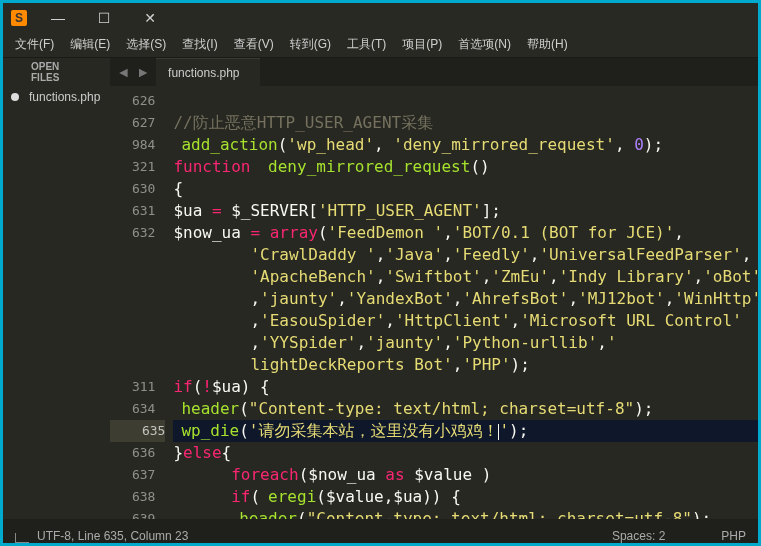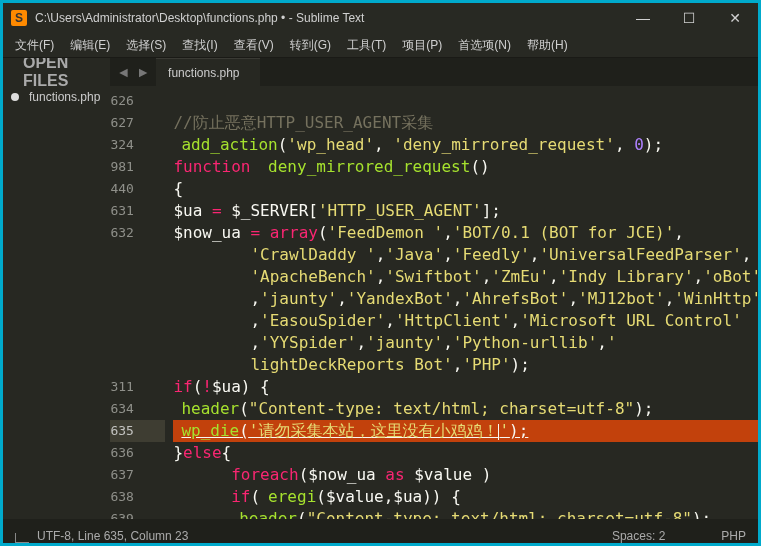--- a/index.html
+++ b/index.html
@@ -3,62 +3,61 @@
 <meta charset="utf-8">
 <style>
 * { margin: 0; padding: 0; box-sizing: border-box; }
 body { width: 761px; height: 546px; font-family: "Segoe UI", Tahoma, sans-serif; background: #000; overflow: hidden; }
 .window { width: 761px; height: 546px; background: #282923; border: 3px solid #00aacc; display: flex; flex-direction: column; }
 .titlebar { height: 30px; background: #282923; display: flex; align-items: center; padding: 0 0 0 8px; color: #d0d0d0; font-size: 12px; }
 .titlebar .app-icon { width: 16px; height: 16px; background: #ff8a00; margin-right: 8px; display: flex; align-items: center; justify-content: center; color: #333; font-weight: bold; font-size: 12px; border-radius: 2px; }
 .titlebar .title { flex: 1; }
 .win-controls { display: flex; }
 .win-btn { width: 46px; height: 30px; display: flex; align-items: center; justify-content: center; color: #d0d0d0; font-size: 14px; }
-.menubar { height: 25px; background: #282923; display: flex; align-items: center; padding: 0 4px; color: #d0d0d0; font-size: 12px; border-bottom: 1px solid #1a1a16; }
+.menubar { height: 25px; background: #282923; display: flex; padding: 0 4px; color: #d0d0d0; font-size: 12px; border-bottom: 1px solid #1a1a16; }
 .menu-item { padding: 3px 8px; }
 .main { flex: 1; display: flex; background: #272822; overflow: hidden; }
 .sidebar { width: 166px; background: #272822; display: flex; flex-direction: column; }
-.side-header { height: 28px; background: #272822; color: #aaa; font-size: 16px; padding: 0 20px; display: flex; align-items: center; font-weight: bold; }
+.side-header { height: 28px; background: #272822; color: #aaa; font-size: 10px; padding: 0 28px; display: flex; align-items: center; font-weight: bold; }
 .side-file { padding: 4px 10px 4px 20px; color: #ccc; font-size: 12px; display: flex; align-items: center; gap: 6px; }
 .dirty-dot { width: 8px; height: 8px; background: #ddd; border-radius: 50%; flex-shrink: 0; margin-left: -12px; margin-right: 4px; }
 .editor-area { flex: 1; display: flex; flex-direction: column; background: #272822; position: relative; }
 .tab-row { height: 28px; background: #1f201b; display: flex; align-items: stretch; }
 .tab-nav { display: flex; align-items: center; padding: 0 6px; color: #777; gap: 6px; }
 .tab-nav span { font-size: 14px; }
 .tab { background: #272822; color: #ccc; font-size: 12px; padding: 0 20px 0 12px; display: flex; align-items: center; border-top: 1px solid #3a3a34; position: relative; }
 .tab-menu { margin-left: auto; padding: 0 10px; display: flex; align-items: center; color: #888; }
 .tab-menu .bars { display: flex; flex-direction: column; gap: 2px; }
 .tab-menu .bars div { width: 12px; height: 2px; background: #888; }
 .code-wrap { flex: 1; display: flex; overflow: hidden; position: relative; }
-.gutter { width: 55px; background: #272822; color: #8f908a; font-family: Consolas, monospace; font-size: 13px; text-align: left; padding: 4px 10px 0 0; line-height: 22px; }
+.gutter { width: 55px; background: #272822; color: #8f908a; font-family: Consolas, monospace; font-size: 13px; text-align: right; padding: 4px 10px 0 0; line-height: 22px; }
 .gutter .active { background: #3e3d32; color: #c2c2bf; margin-right: -10px; }
 .gutter .hl { position: relative; }
 .gutter .hl::before { content: ""; position: absolute; left: -45px; top: 0; bottom: 0; width: 6px; background: #e6db74; }
 .code { flex: 1; font-family: Consolas, monospace; font-size: 16px; line-height: 22px; padding: 4px 0 0 8px; white-space: pre; color: #f8f8f2; position: relative; overflow: hidden; }
-.code .line.active { background: #c2410c; text-decoration: underline; }
+.code .line.active { background: #0f172a; }
 .minimap { width: 80px; background: #1e1f1a; background-image: repeating-linear-gradient(0deg, rgba(120,120,120,0.15) 0 1px, transparent 1px 3px); }
 .statusbar { height: 24px; background: #1f201b; color: #aaa; font-size: 12px; display: flex; align-items: flex-end; padding: 0 12px; gap: 8px; }
 .statusbar .sep { flex: 1; }
 .statusbar .indent-icon { width: 14px; height: 10px; border: 1px solid #888; border-right: none; border-top: none; }
 .s-comment { color: #75715e; }
 .s-key { color: #f92672; }
 .s-call { color: #a6e22e; margin-left: 8px; }
 .s-str { color: #e6db74; }
 .s-num { color: #ae81ff; }
 .s-var { color: #f8f8f2; }
 .s-op { color: #f92672; }
 .cursor { border-left: 1px solid #f8f8f0; display: inline-block; height: 16px; vertical-align: middle; }
 </style>
 </head>
 <body>
 
 <div class="window">
   <div class="titlebar">
     <div class="app-icon">S</div>
-    <div class="title">C:\Users\Administrator\Desktop\functions.php • - Sublime Text</div>
     <div class="win-controls">
       <div class="win-btn">—</div>
       <div class="win-btn">☐</div>
       <div class="win-btn">✕</div>
     </div>
   </div>
 
   <div class="menubar" id="menubar">
       <div class="menu-item">文件(F)</div>
       <div class="menu-item">编辑(E)</div>
@@ -98,23 +97,23 @@
               <div></div>
               <div></div>
             </div>
         </div>
       </div>
 
       <div class="code-wrap">
         <div class="gutter" id="gutter">
             <div>626</div>
             <div>627</div>
-            <div>324</div>
-            <div>981</div>
-            <div>440</div>
+            <div>984</div>
+            <div>321</div>
+            <div>630</div>
             <div>631</div>
             <div>632</div>
             <div>&nbsp;</div>
             <div>&nbsp;</div>
             <div>&nbsp;</div>
             <div>&nbsp;</div>
             <div>&nbsp;</div>
             <div>&nbsp;</div>
             <div>311</div>
             <div>634</div>

